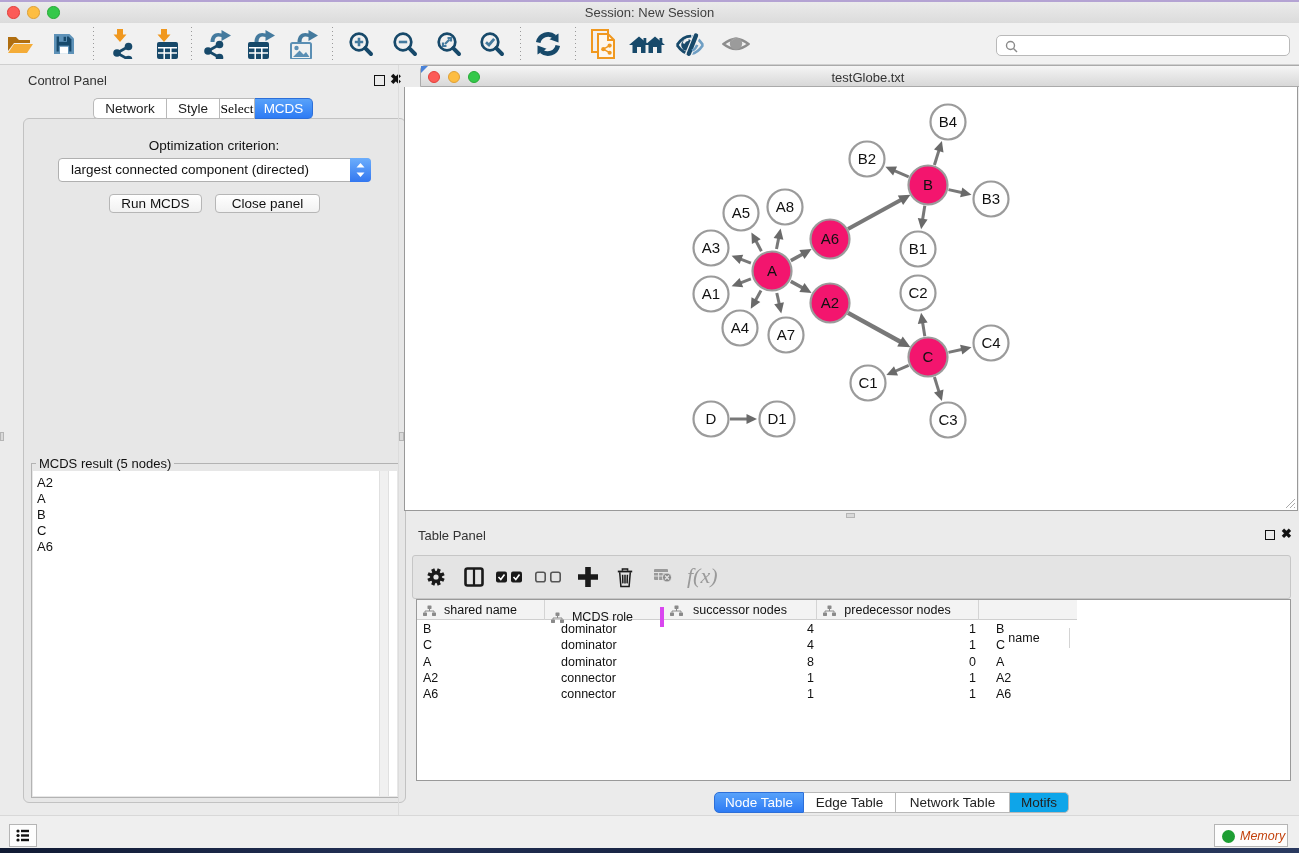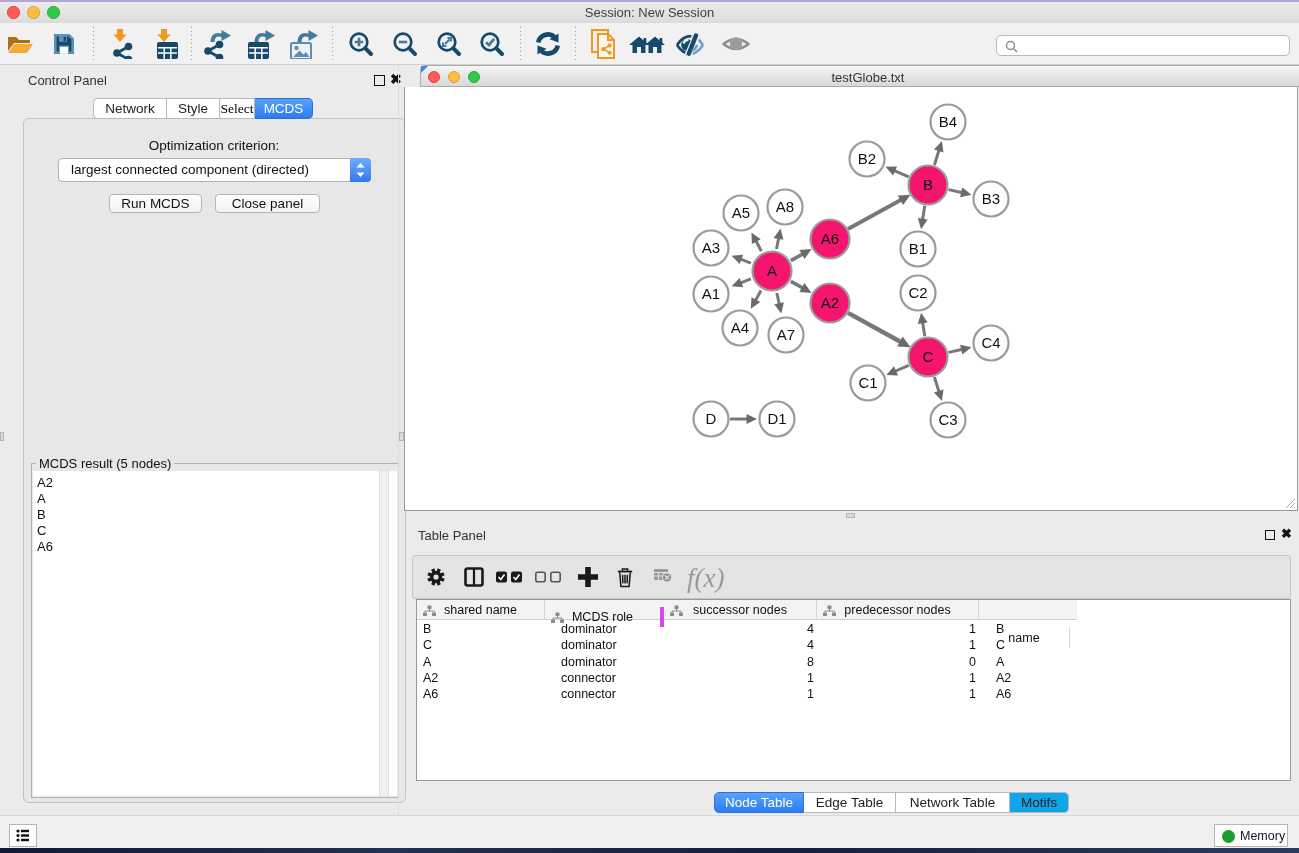--- a/index.html
+++ b/index.html
@@ -363,21 +363,21 @@
           </g>
         </svg>
 <svg class="abs" style="left:241px;top:13px" width="20" height="16" viewBox="0 0 20 16">
           <rect x="0" y="0" width="14" height="11" rx="1" fill="#9a9a9a"></rect>
           <g stroke="#e4e4e4" stroke-width="1">
             <path d="M0 3.5 H14 M0 7 H14 M4.6 3.5 V11 M9.2 3.5 V11"></path>
           </g>
           <circle cx="13" cy="8.5" r="4.5" fill="#8a8a8a" stroke="#e4e4e4" stroke-width="1"></circle>
           <path d="M11 6.5 L15 10.5 M15 6.5 L11 10.5" stroke="#e4e4e4" stroke-width="1.3"></path>
         </svg>
-<div class="abs" style="left:274px;top:7px;font-family:'Liberation Serif',serif;font-style:italic;font-size:27px;color:#9a9a9a;">f(x)</div>
+<div class="abs" style="left:274px;top:7px;font-family:'Liberation Serif',serif;font-style:italic;font-size:22px;color:#9a9a9a;">f(x)</div>
       </div>
 
     <div class="abs" style="left:11px;top:79px;width:875px;height:182px;background:#fff;border:1px solid #999;" id="ttable">
       <div class="abs" id="thead" style="left:0;top:0;width:660px;height:20px;background:#f3f3f3;border-bottom:1px solid #cfcfcf;font-size:12.5px;color:#111;">
           <div class="abs" style="left:0px;top:0;width:128px;height:20px;border-right:1px solid #d4d4d4;">
             <span style="position:absolute;left:0;right:0;top:3px;text-align:center;">shared name</span>
             <span style="position:absolute;left:6px;top:4px;"><svg width="13" height="12" viewBox="0 0 13 12" style="vertical-align:-2px">
                 <g fill="#8a8a8a">
                   <rect x="4.5" y="0.5" width="4" height="3.4" rx="0.6"></rect>
                   <rect x="0" y="7.5" width="4" height="3.4" rx="0.6"></rect>
@@ -482,16 +482,16 @@
             <circle cx="8" cy="10.5" r="1.6"></circle>
             <circle cx="8" cy="15" r="1.6"></circle>
             <rect x="11" y="4.8" width="8" height="2.4"></rect>
             <rect x="11" y="9.3" width="8" height="2.4"></rect>
             <rect x="11" y="13.8" width="8" height="2.4"></rect>
           </g>
         </svg>
     </div>
     <div class="abs" style="left:1214px;top:8px;width:74px;height:23px;background:#fdfdfd;border:1px solid #b5b5b5;">
       <div class="abs" style="left:7px;top:5px;width:13px;height:13px;border-radius:50%;background:#1d9e33;"></div>
-      <div class="abs" style="left:25px;top:4px;font-size:12.5px;color:#0f172a;">Memory</div>
+      <div class="abs" style="left:25px;top:4px;font-size:12.5px;color:#c2410c;font-style:italic;">Memory</div>
     </div>
   </div>
 </div>
 
 </body></html>

